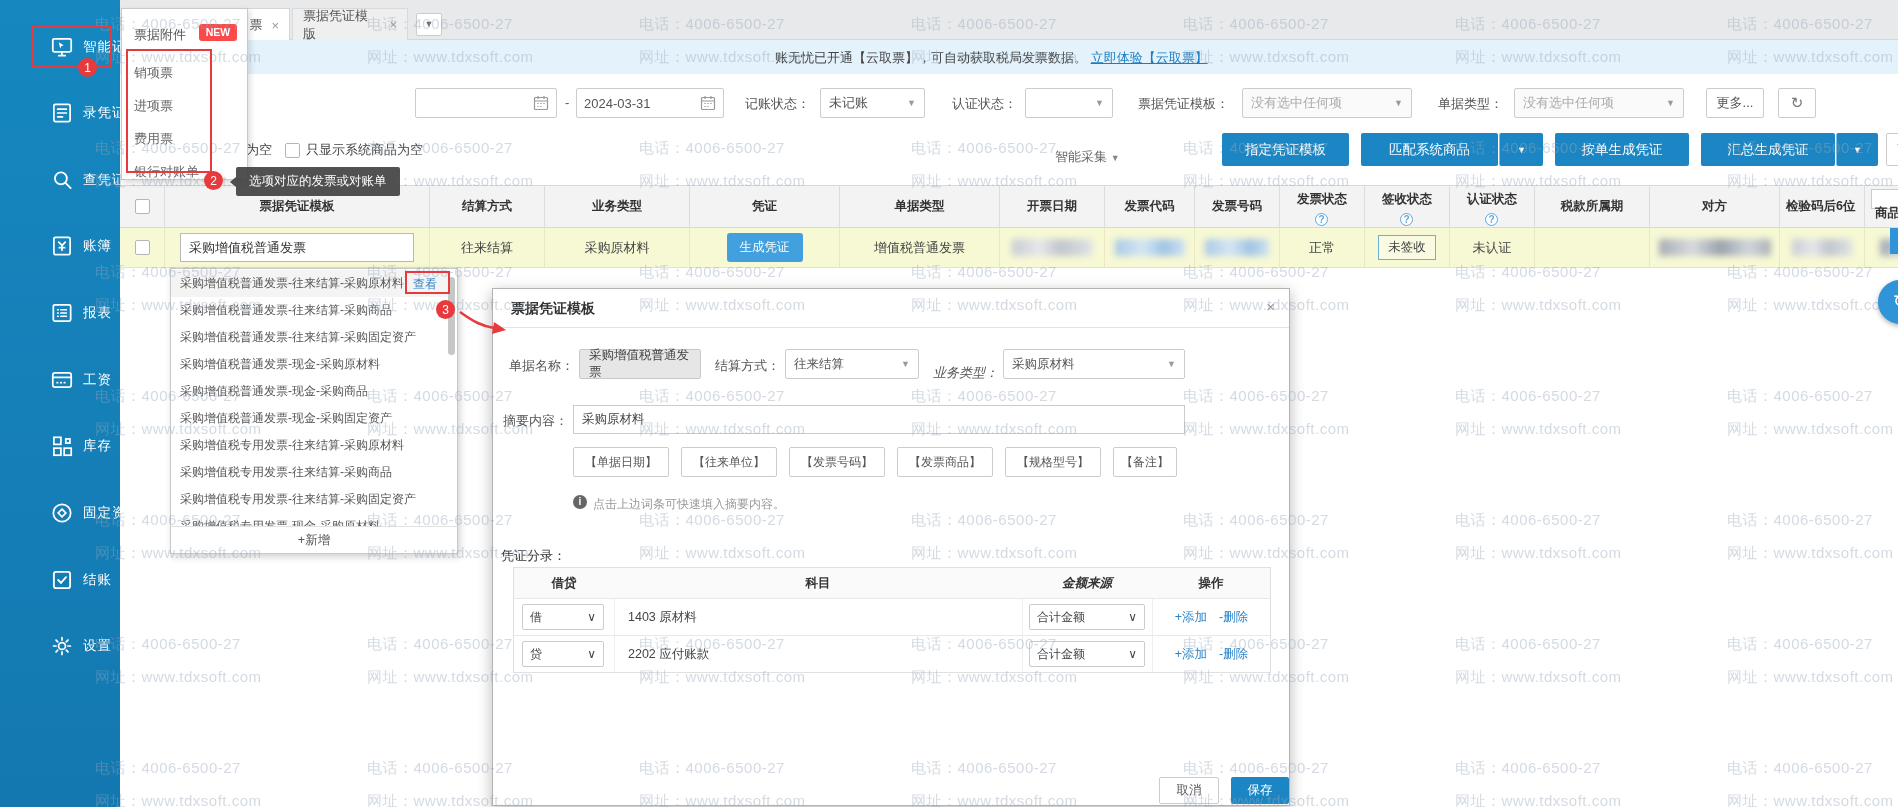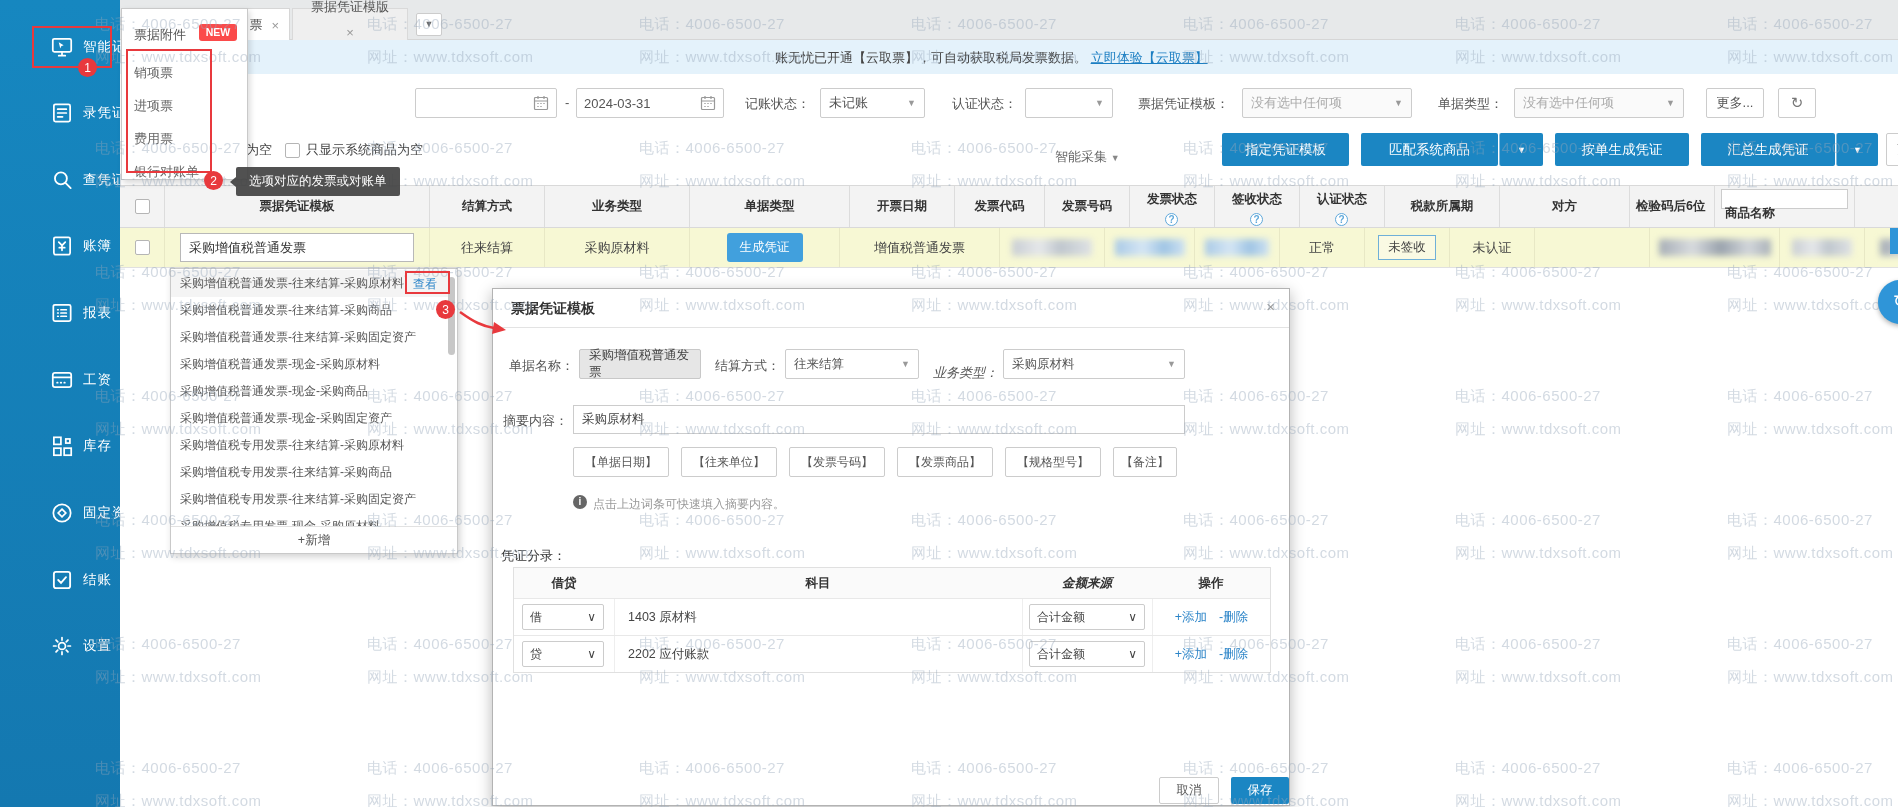--- a/index.html
+++ b/index.html
@@ -18,21 +18,21 @@
   .side-item .s-ico { position:absolute; left:13px; width:26px; height:26px; }
   .side-item .s-ico svg { width:26px; height:26px; }
   .side-item .s-label { position:absolute; left:47px; color:#fff; font-size:13.5px; letter-spacing:1px; }
   .side-item .s-arrow { position:absolute; right:8px; color:rgba(255,255,255,.85); font-size:13px; }
 
   
   #main { position:absolute; left:120px; top:0; width:1778px; height:807px; overflow:hidden; background:#fff; }
   #tabbar { position:absolute; left:0; top:0; width:1778px; height:40px; background:#e7e9ea; border-bottom:1px solid #d6d6d6; }
   .tab { position:absolute; top:8px; height:33px; display:flex; align-items:center; justify-content:flex-end; gap:9px; padding:0 10px; font-size:13px; color:#555; cursor:pointer; }
   .tab.active { background:#fff; border:1px solid #d6d6d6; border-bottom:none; }
-  .tab.inactive { background:#efefef; border:1px solid #d9d9d9;flex-direction:column; }
+  .tab.inactive { background:#efefef; border:1px solid #d9d9d9; }
   .tab .t-close { color:#999; font-size:13px; }
   #tab-arrow-btn { position:absolute; left:296px; top:13px; width:26px; height:23px; background:#fff; border:1px solid #ccc; border-radius:2px; color:#666; font-size:9px; text-align:center; line-height:21px; cursor:pointer; }
 
   #notice { position:absolute; left:0; top:40px; width:1778px; height:34px; background:#e4f2fb; }
   #notice-text { position:absolute; left:655px; top:9px; color:#444; }
   #notice-link { color:#1b7ec2; text-decoration:underline; cursor:pointer; }
 
   .f-label { position:absolute; top:95px; color:#555; }
   .f-select { position:absolute; top:88px; height:30px; background:#fff; border:1px solid #ccc; border-radius:2px;
     display:flex; align-items:center; justify-content:space-between; padding:0 8px; color:#555; cursor:pointer; }
@@ -316,20 +316,21 @@
   <div class="grey-btn" style="left:1766px;width:60px;">更多</div>
 
   <div id="grid">
     <div class="thead">
       <div class="th" style="width:45px;">
           <span class="cbox"></span>
         </div>
       <div class="th" style="width:265px;">票据凭证模板</div>
       <div class="th" style="width:115px;">结算方式</div>
       <div class="th" style="width:145px;">业务类型</div>
+      <div class="th" style="width:150px;">凭证</div>
       <div class="th" style="width:160px;">单据类型</div>
       <div class="th" style="width:105px;">开票日期</div>
       <div class="th" style="width:90px;">发票代码</div>
       <div class="th" style="width:85px;">发票号码</div>
       <div class="th has-help" style="width:85px;">
           <span>发票状态</span>
           <span class="help">?</span>
         </div>
       <div class="th has-help" style="width:85px;">
           <span>签收状态</span>

